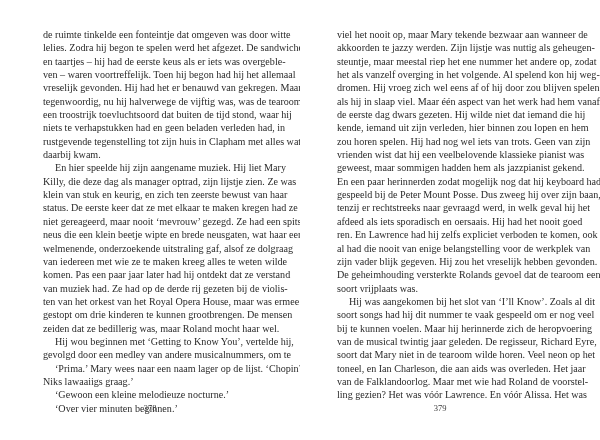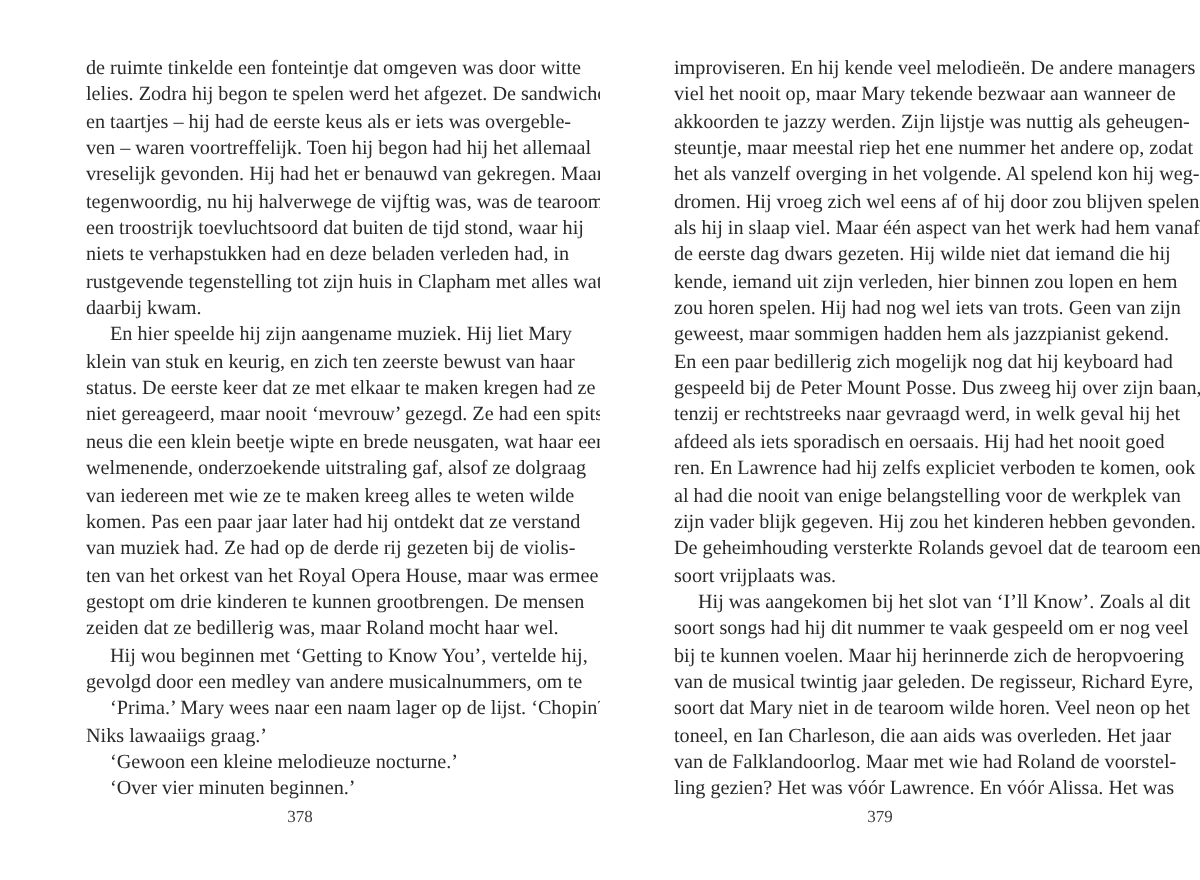--- a/index.html
+++ b/index.html
@@ -36,24 +36,25 @@
 
 <div class="page left">
   <div class="text-block" id="left-text">
       <span class="line"><span>de ruimte tinkelde een fonteintje dat omgeven was door witte</span></span>
       <span class="line"><span>lelies. Zodra hij begon te spelen werd het afgezet. De sandwiches</span></span>
       <span class="line"><span>en taartjes – hij had de eerste keus als er iets was overgeble-</span></span>
       <span class="line"><span>ven – waren voortreffelijk. Toen hij begon had hij het allemaal</span></span>
       <span class="line"><span>vreselijk gevonden. Hij had het er benauwd van gekregen. Maar</span></span>
       <span class="line"><span>tegenwoordig, nu hij halverwege de vijftig was, was de tearoom</span></span>
       <span class="line"><span>een troostrijk toevluchtsoord dat buiten de tijd stond, waar hij</span></span>
-      <span class="line"><span>niets te verhapstukken had en deze beladen verleden had, in</span></span>
+      <span class="line"><span>niets te verhapstukken had en geen beladen verleden had, in</span></span>
       <span class="line"><span>rustgevende tegenstelling tot zijn huis in Clapham met alles wat</span></span>
       <span class="line last"><span>daarbij kwam.</span></span>
       <span class="line indent"><span>En hier speelde hij zijn aangename muziek. Hij liet Mary</span></span>
+      <span class="line"><span>Killy, die deze dag als manager optrad, zijn lijstje zien. Ze was</span></span>
       <span class="line"><span>klein van stuk en keurig, en zich ten zeerste bewust van haar</span></span>
       <span class="line"><span>status. De eerste keer dat ze met elkaar te maken kregen had ze</span></span>
       <span class="line"><span>niet gereageerd, maar nooit ‘mevrouw’ gezegd. Ze had een spitse</span></span>
       <span class="line"><span>neus die een klein beetje wipte en brede neusgaten, wat haar een</span></span>
       <span class="line"><span>welmenende, onderzoekende uitstraling gaf, alsof ze dolgraag</span></span>
       <span class="line"><span>van iedereen met wie ze te maken kreeg alles te weten wilde</span></span>
       <span class="line"><span>komen. Pas een paar jaar later had hij ontdekt dat ze verstand</span></span>
       <span class="line"><span>van muziek had. Ze had op de derde rij gezeten bij de violis-</span></span>
       <span class="line"><span>ten van het orkest van het Royal Opera House, maar was ermee</span></span>
       <span class="line"><span>gestopt om drie kinderen te kunnen grootbrengen. De mensen</span></span>
@@ -63,38 +64,38 @@
       <span class="line indent"><span>‘Prima.’ Mary wees naar een naam lager op de lijst. ‘Chopin?</span></span>
       <span class="line last"><span>Niks lawaaiigs graag.’</span></span>
       <span class="line indent last"><span>‘Gewoon een kleine melodieuze nocturne.’</span></span>
       <span class="line indent last"><span>‘Over vier minuten beginnen.’</span></span>
     </div>
   <div class="page-number">378</div>
 </div>
 
 <div class="page right">
   <div class="text-block" id="right-text">
-      <span class="line"><span>improviseren. En hij kende veel melodieën. De andere managers</span></span>
       <span class="line"><span>viel het nooit op, maar Mary tekende bezwaar aan wanneer de</span></span>
       <span class="line"><span>akkoorden te jazzy werden. Zijn lijstje was nuttig als geheugen-</span></span>
       <span class="line"><span>steuntje, maar meestal riep het ene nummer het andere op, zodat</span></span>
       <span class="line"><span>het als vanzelf overging in het volgende. Al spelend kon hij weg-</span></span>
       <span class="line"><span>dromen. Hij vroeg zich wel eens af of hij door zou blijven spelen</span></span>
       <span class="line"><span>als hij in slaap viel. Maar één aspect van het werk had hem vanaf</span></span>
       <span class="line"><span>de eerste dag dwars gezeten. Hij wilde niet dat iemand die hij</span></span>
       <span class="line"><span>kende, iemand uit zijn verleden, hier binnen zou lopen en hem</span></span>
       <span class="line"><span>zou horen spelen. Hij had nog wel iets van trots. Geen van zijn</span></span>
+      <span class="line"><span>vrienden wist dat hij een veelbelovende klassieke pianist was</span></span>
       <span class="line"><span>geweest, maar sommigen hadden hem als jazzpianist gekend.</span></span>
-      <span class="line"><span>En een paar bedillerig zich mogelijk nog dat hij keyboard had</span></span>
+      <span class="line"><span>En een paar herinnerden zodat mogelijk nog dat hij keyboard had</span></span>
       <span class="line"><span>gespeeld bij de Peter Mount Posse. Dus zweeg hij over zijn baan,</span></span>
       <span class="line"><span>tenzij er rechtstreeks naar gevraagd werd, in welk geval hij het</span></span>
       <span class="line"><span>afdeed als iets sporadisch en oersaais. Hij had het nooit goed</span></span>
       <span class="line"><span>ren. En Lawrence had hij zelfs expliciet verboden te komen, ook</span></span>
       <span class="line"><span>al had die nooit van enige belangstelling voor de werkplek van</span></span>
-      <span class="line"><span>zijn vader blijk gegeven. Hij zou het kinderen hebben gevonden.</span></span>
+      <span class="line"><span>zijn vader blijk gegeven. Hij zou het vreselijk hebben gevonden.</span></span>
       <span class="line"><span>De geheimhouding versterkte Rolands gevoel dat de tearoom een</span></span>
       <span class="line last"><span>soort vrijplaats was.</span></span>
       <span class="line indent"><span>Hij was aangekomen bij het slot van ‘I’ll Know’. Zoals al dit</span></span>
       <span class="line"><span>soort songs had hij dit nummer te vaak gespeeld om er nog veel</span></span>
       <span class="line"><span>bij te kunnen voelen. Maar hij herinnerde zich de heropvoering</span></span>
       <span class="line"><span>van de musical twintig jaar geleden. De regisseur, Richard Eyre,</span></span>
       <span class="line"><span>soort dat Mary niet in de tearoom wilde horen. Veel neon op het</span></span>
       <span class="line"><span>toneel, en Ian Charleson, die aan aids was overleden. Het jaar</span></span>
       <span class="line"><span>van de Falklandoorlog. Maar met wie had Roland de voorstel-</span></span>
       <span class="line"><span>ling gezien? Het was vóór Lawrence. En vóór Alissa. Het was</span></span>

